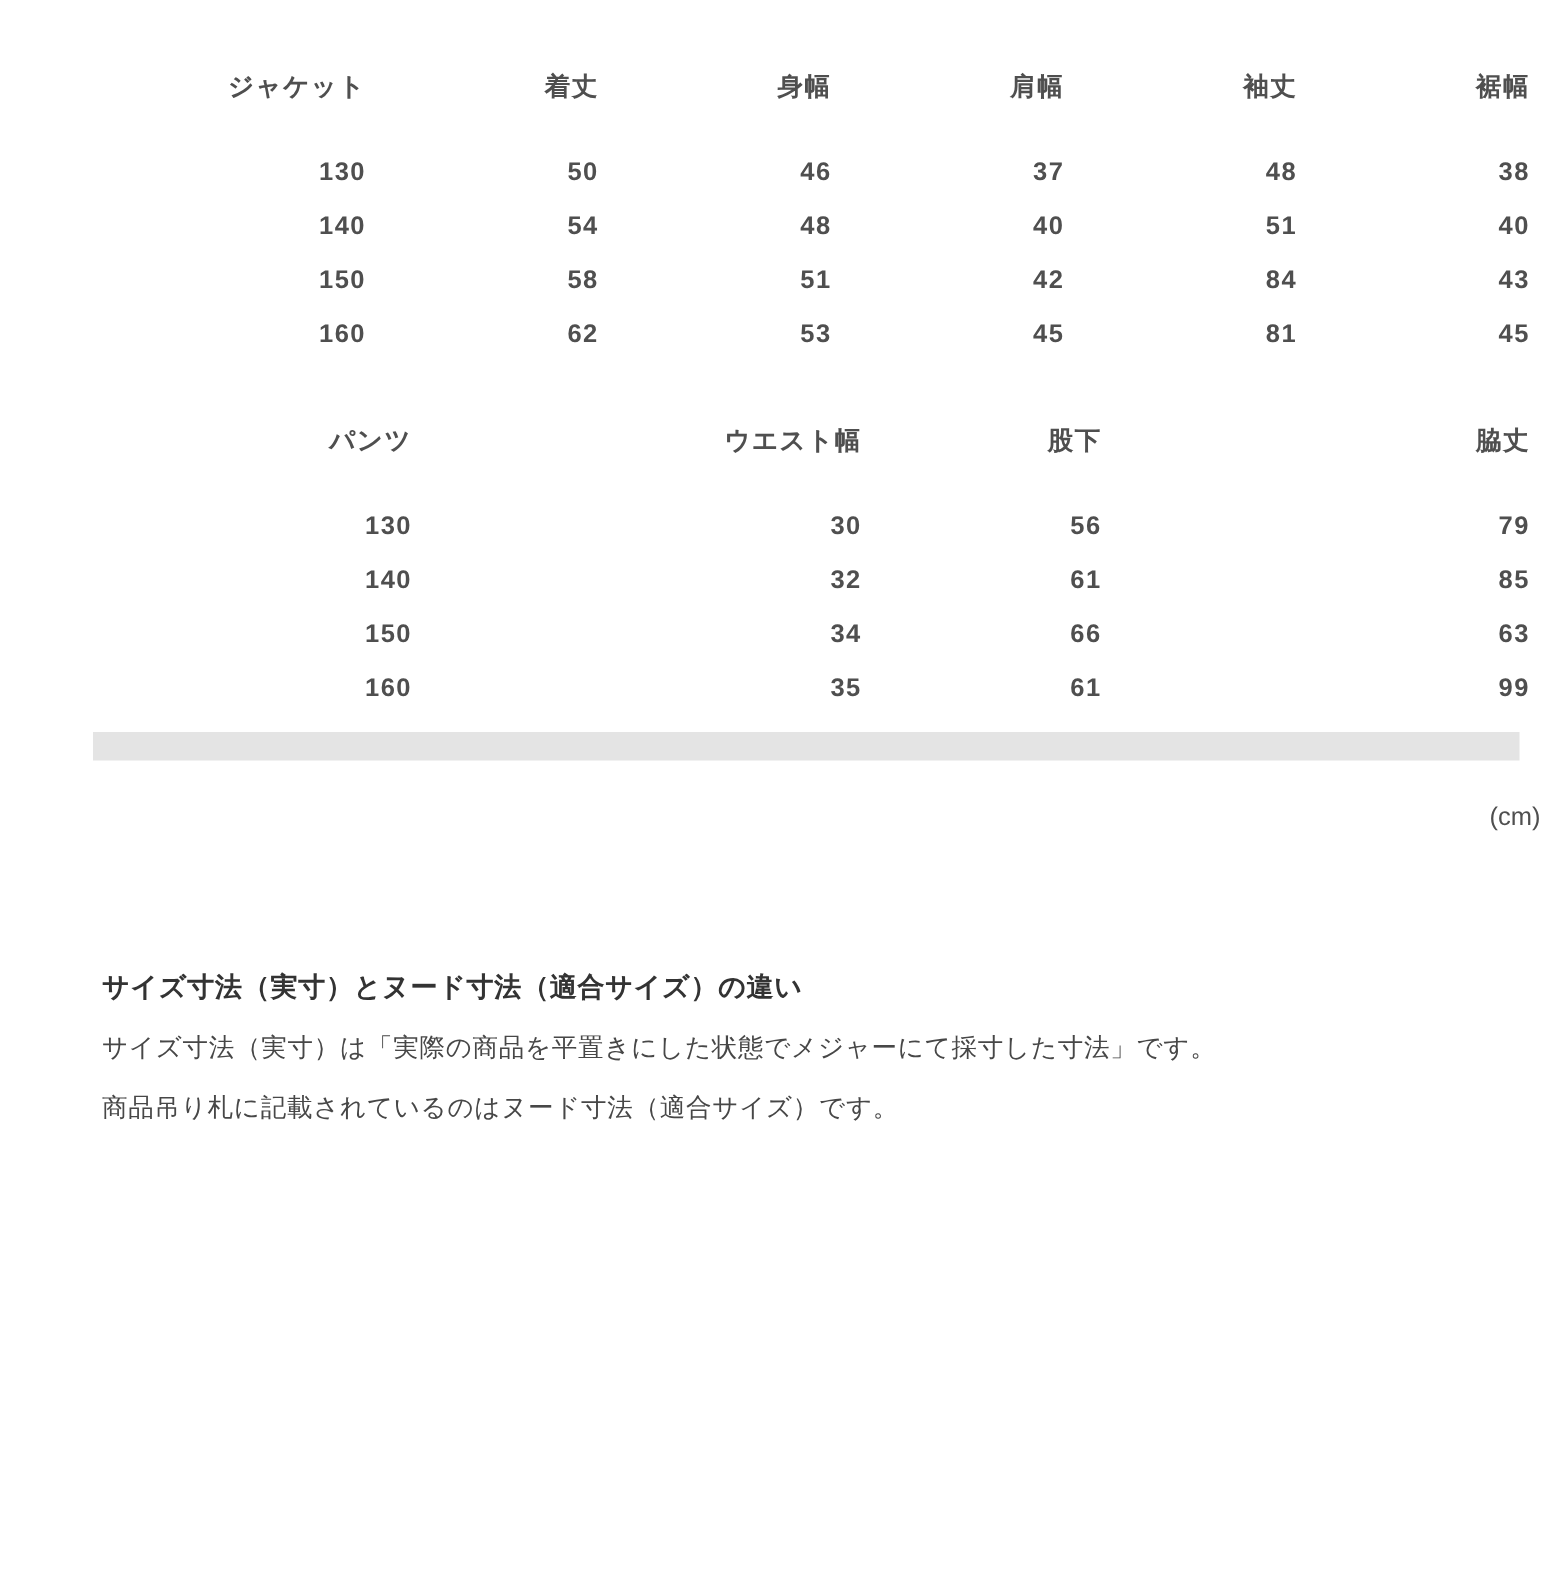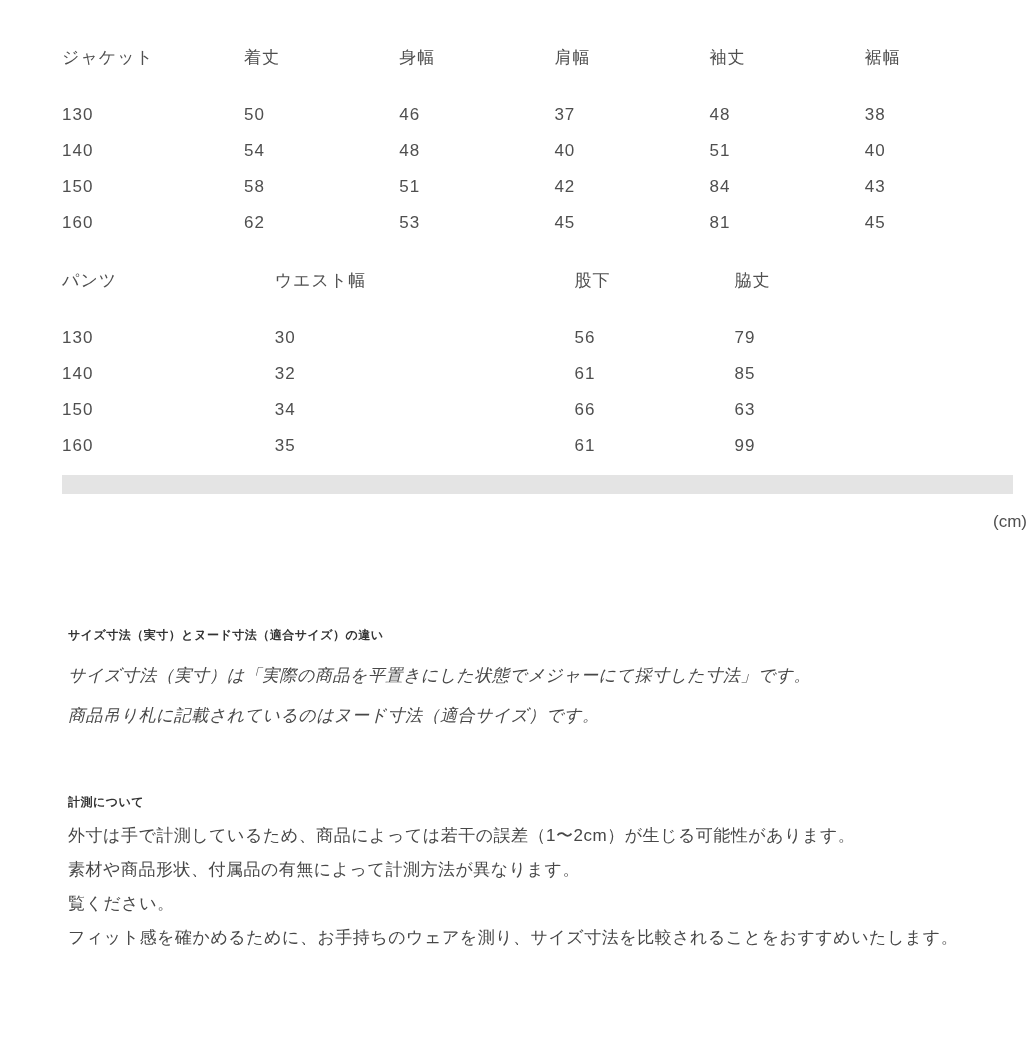--- a/index.html
+++ b/index.html
@@ -16,63 +16,62 @@
     color: #4a4a4a;
     overflow: hidden;
   }
   table.size-table {
     margin-left: 62px;
     width: 958px;
     border-collapse: collapse;
     table-layout: fixed;
   }
   table.size-table th, table.size-table td {
-    font-weight: normal;
-    text-align: left;
+    font-weight: bold;
+    text-align: right;
     font-size: 17px;
     color: #4f4f4f;
     letter-spacing: 1px;
     padding: 0;
   }
   table.jacket { margin-top: 46px; }
-  table.pants  { margin-top: 28px; }
+  table.pants  { margin-top: 41px; }
   table.size-table thead th { height: 22px; padding-bottom: 28px; }
   table.size-table tbody td { height: 36px; }
 
   .divider-bar {
     margin-top: 11px;
     margin-left: 62px;
     width: 951px;
     height: 19px;
     background: #e4e4e4;
   }
   .unit-row {
-    margin-top: 18px;
+    margin-top: 28px;
     padding-right: 5px;
     text-align: right;
     font-size: 17px;
     color: #4f4f4f;
   }
   .text-sections { padding-left: 68px; padding-right: 40px; }
   .section-1 { margin-top: 93px; }
   .section-heading {
     margin: 0 0 10px 0;
-    font-size: 12px;
+    font-size: 18px;
     line-height: 21px;
     font-weight: bold;
     color: #333333;
     letter-spacing: 0.5px;
   }
   .section-1 p.body-line {
     margin: 0;
     font-size: 17px;
     line-height: 40px;
     letter-spacing: 0.5px;
     color: #474747;
-    font-style: italic;
   }
   .section-2 { margin-top: 56px; }
   .section-2 .section-heading { margin-bottom: 6px; }
   .section-2 p.body-line {
     margin: 0;
     font-size: 17px;
     line-height: 34px;
     letter-spacing: 0.5px;
     color: #474747;
     max-width: 955px;
@@ -186,23 +185,16 @@
   <div class="unit-row">(cm)</div>
 
   <div class="text-sections">
 
     <div class="section-1">
       <h2 class="section-heading">サイズ寸法（実寸）とヌード寸法（適合サイズ）の違い</h2>
       <p class="body-line">サイズ寸法（実寸）は「実際の商品を平置きにした状態でメジャーにて採寸した寸法」です。</p>
       <p class="body-line">商品吊り札に記載されているのはヌード寸法（適合サイズ）です。</p>
     </div>
 
-    <div class="section-2">
-      <h2 class="section-heading">計測について</h2>
-      <p class="body-line">外寸は手で計測しているため、商品によっては若干の誤差（1〜2cm）が生じる可能性があります。</p>
-      <p class="body-line">素材や商品形状、付属品の有無によって計測方法が異なります。</p>
-      <p class="body-line">覧ください。</p>
-      <p class="body-line">フィット感を確かめるために、お手持ちのウェアを測り、サイズ寸法を比較されることをおすすめいたします。</p>
-    </div>
 
   </div>
 
 </div>
 
 </body></html>

